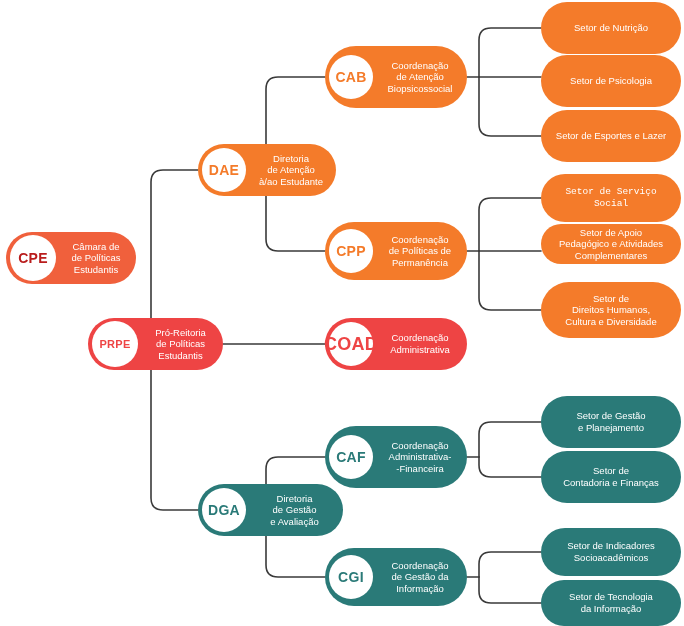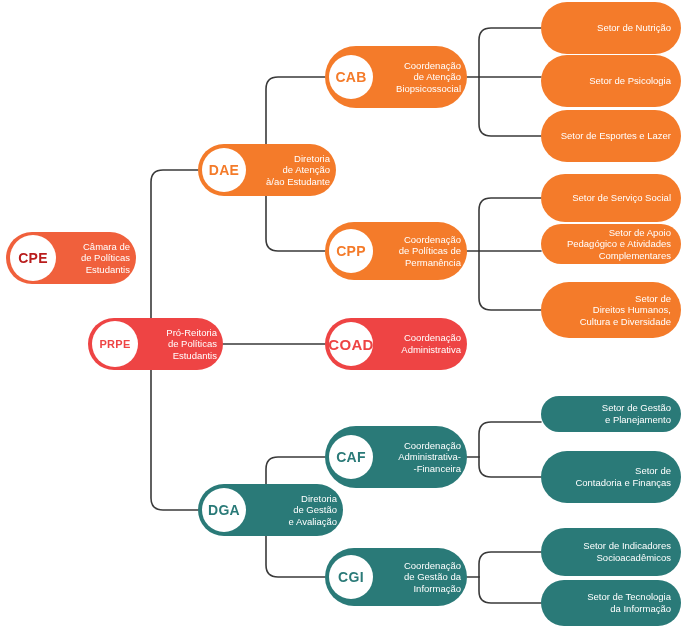--- a/index.html
+++ b/index.html
@@ -43,21 +43,21 @@
     border-radius: 50%;
     display: flex;
     align-items: center;
     justify-content: center;
     font-weight: bold;
     letter-spacing: 0.3px;
   }
   .node-label {
     flex: 1 1 auto;
     color: #ffffff;
-    text-align: right;
+    text-align: center;
     line-height: 1.22;
     padding: 0 6px;
   }
   
   .node.plain .node-label {
     padding: 0 10px;
   }
 
   
   .theme-orange { background: #F47B2A; }
@@ -78,39 +78,39 @@
   .n-cpp   { left: 325px; top: 222px; width: 142px; height: 58px; }
   .n-coad  { left: 325px; top: 318px; width: 142px; height: 52px; }
   .n-caf   { left: 325px; top: 426px; width: 142px; height: 62px; }
   .n-cgi   { left: 325px; top: 548px; width: 142px; height: 58px; }
 
   .n-cpe  .badge, .n-prpe .badge, .n-dae .badge,
   .n-dga  .badge, .n-cab  .badge, .n-cpp .badge,
   .n-coad .badge, .n-caf  .badge, .n-cgi .badge {
     width: 44px; height: 44px; font-size: 14px;
   }
-  .n-coad .badge { font-size: 15px; }
+  .n-coad .badge { font-size: 18px; }
   .n-cpe  .badge, .n-prpe .badge { width: 46px; height: 46px; }
   .n-prpe .badge { font-size: 11px; }
 
   .n-cpe  .node-label, .n-prpe .node-label, .n-dae .node-label,
   .n-dga  .node-label, .n-cab .node-label, .n-cpp .node-label,
   .n-coad .node-label, .n-caf .node-label, .n-cgi .node-label {
     font-size: 9.5px;
   }
 
   
   .sector { left: 541px; width: 140px; }
   .s1 { top: 2px;   height: 52px; }
   .s2 { top: 55px;  height: 52px; }
   .s3 { top: 110px; height: 52px; }
-  .s4 { top: 174px; height: 48px; }
+  .s4 { top: 174px; height: 48px; font-family: Liberation Mono, monospace; }
   .s5 { top: 224px; height: 40px; }
   .s6 { top: 282px; height: 56px; }
-  .s7 { top: 396px; height: 36px; }
+  .s7 { top: 396px; height: 52px; }
   .s8 { top: 451px; height: 52px; }
   .s9 { top: 528px; height: 48px; }
   .s10{ top: 580px; height: 46px; }
   .sector .node-label { font-size: 9.5px; }
 </style>
 </head>
 <body>
 
 <div id="org-chart">
 

